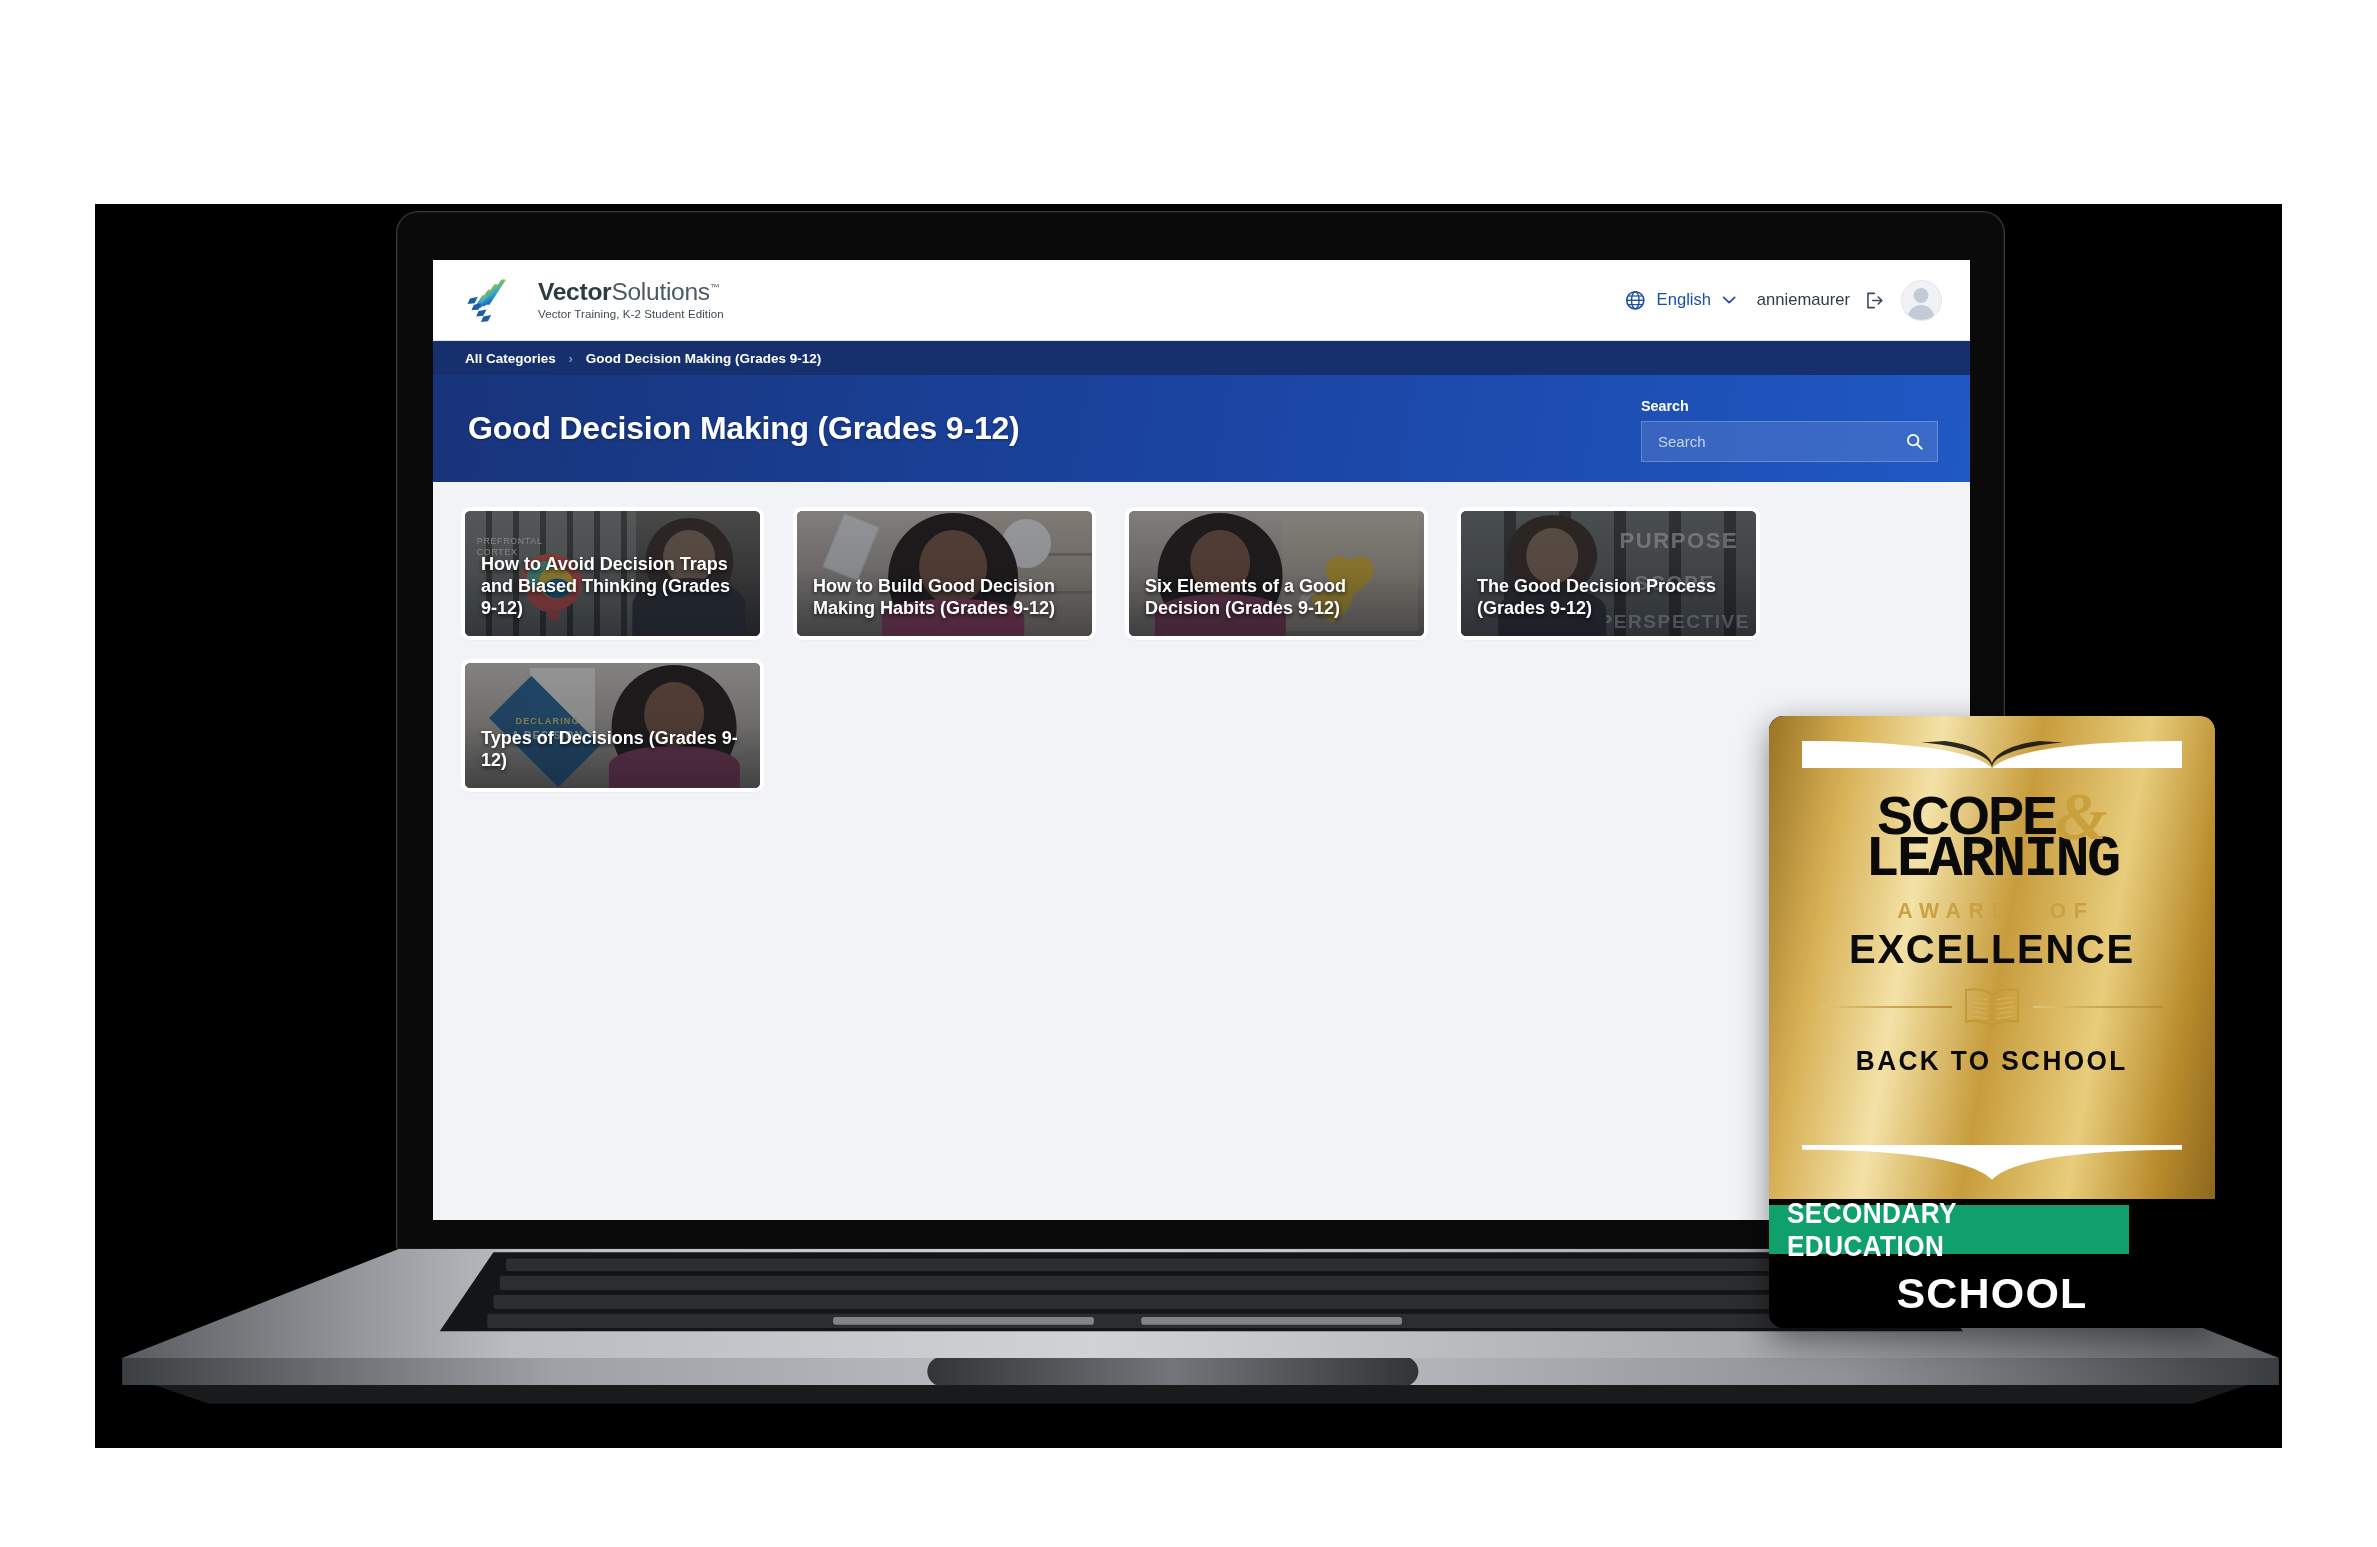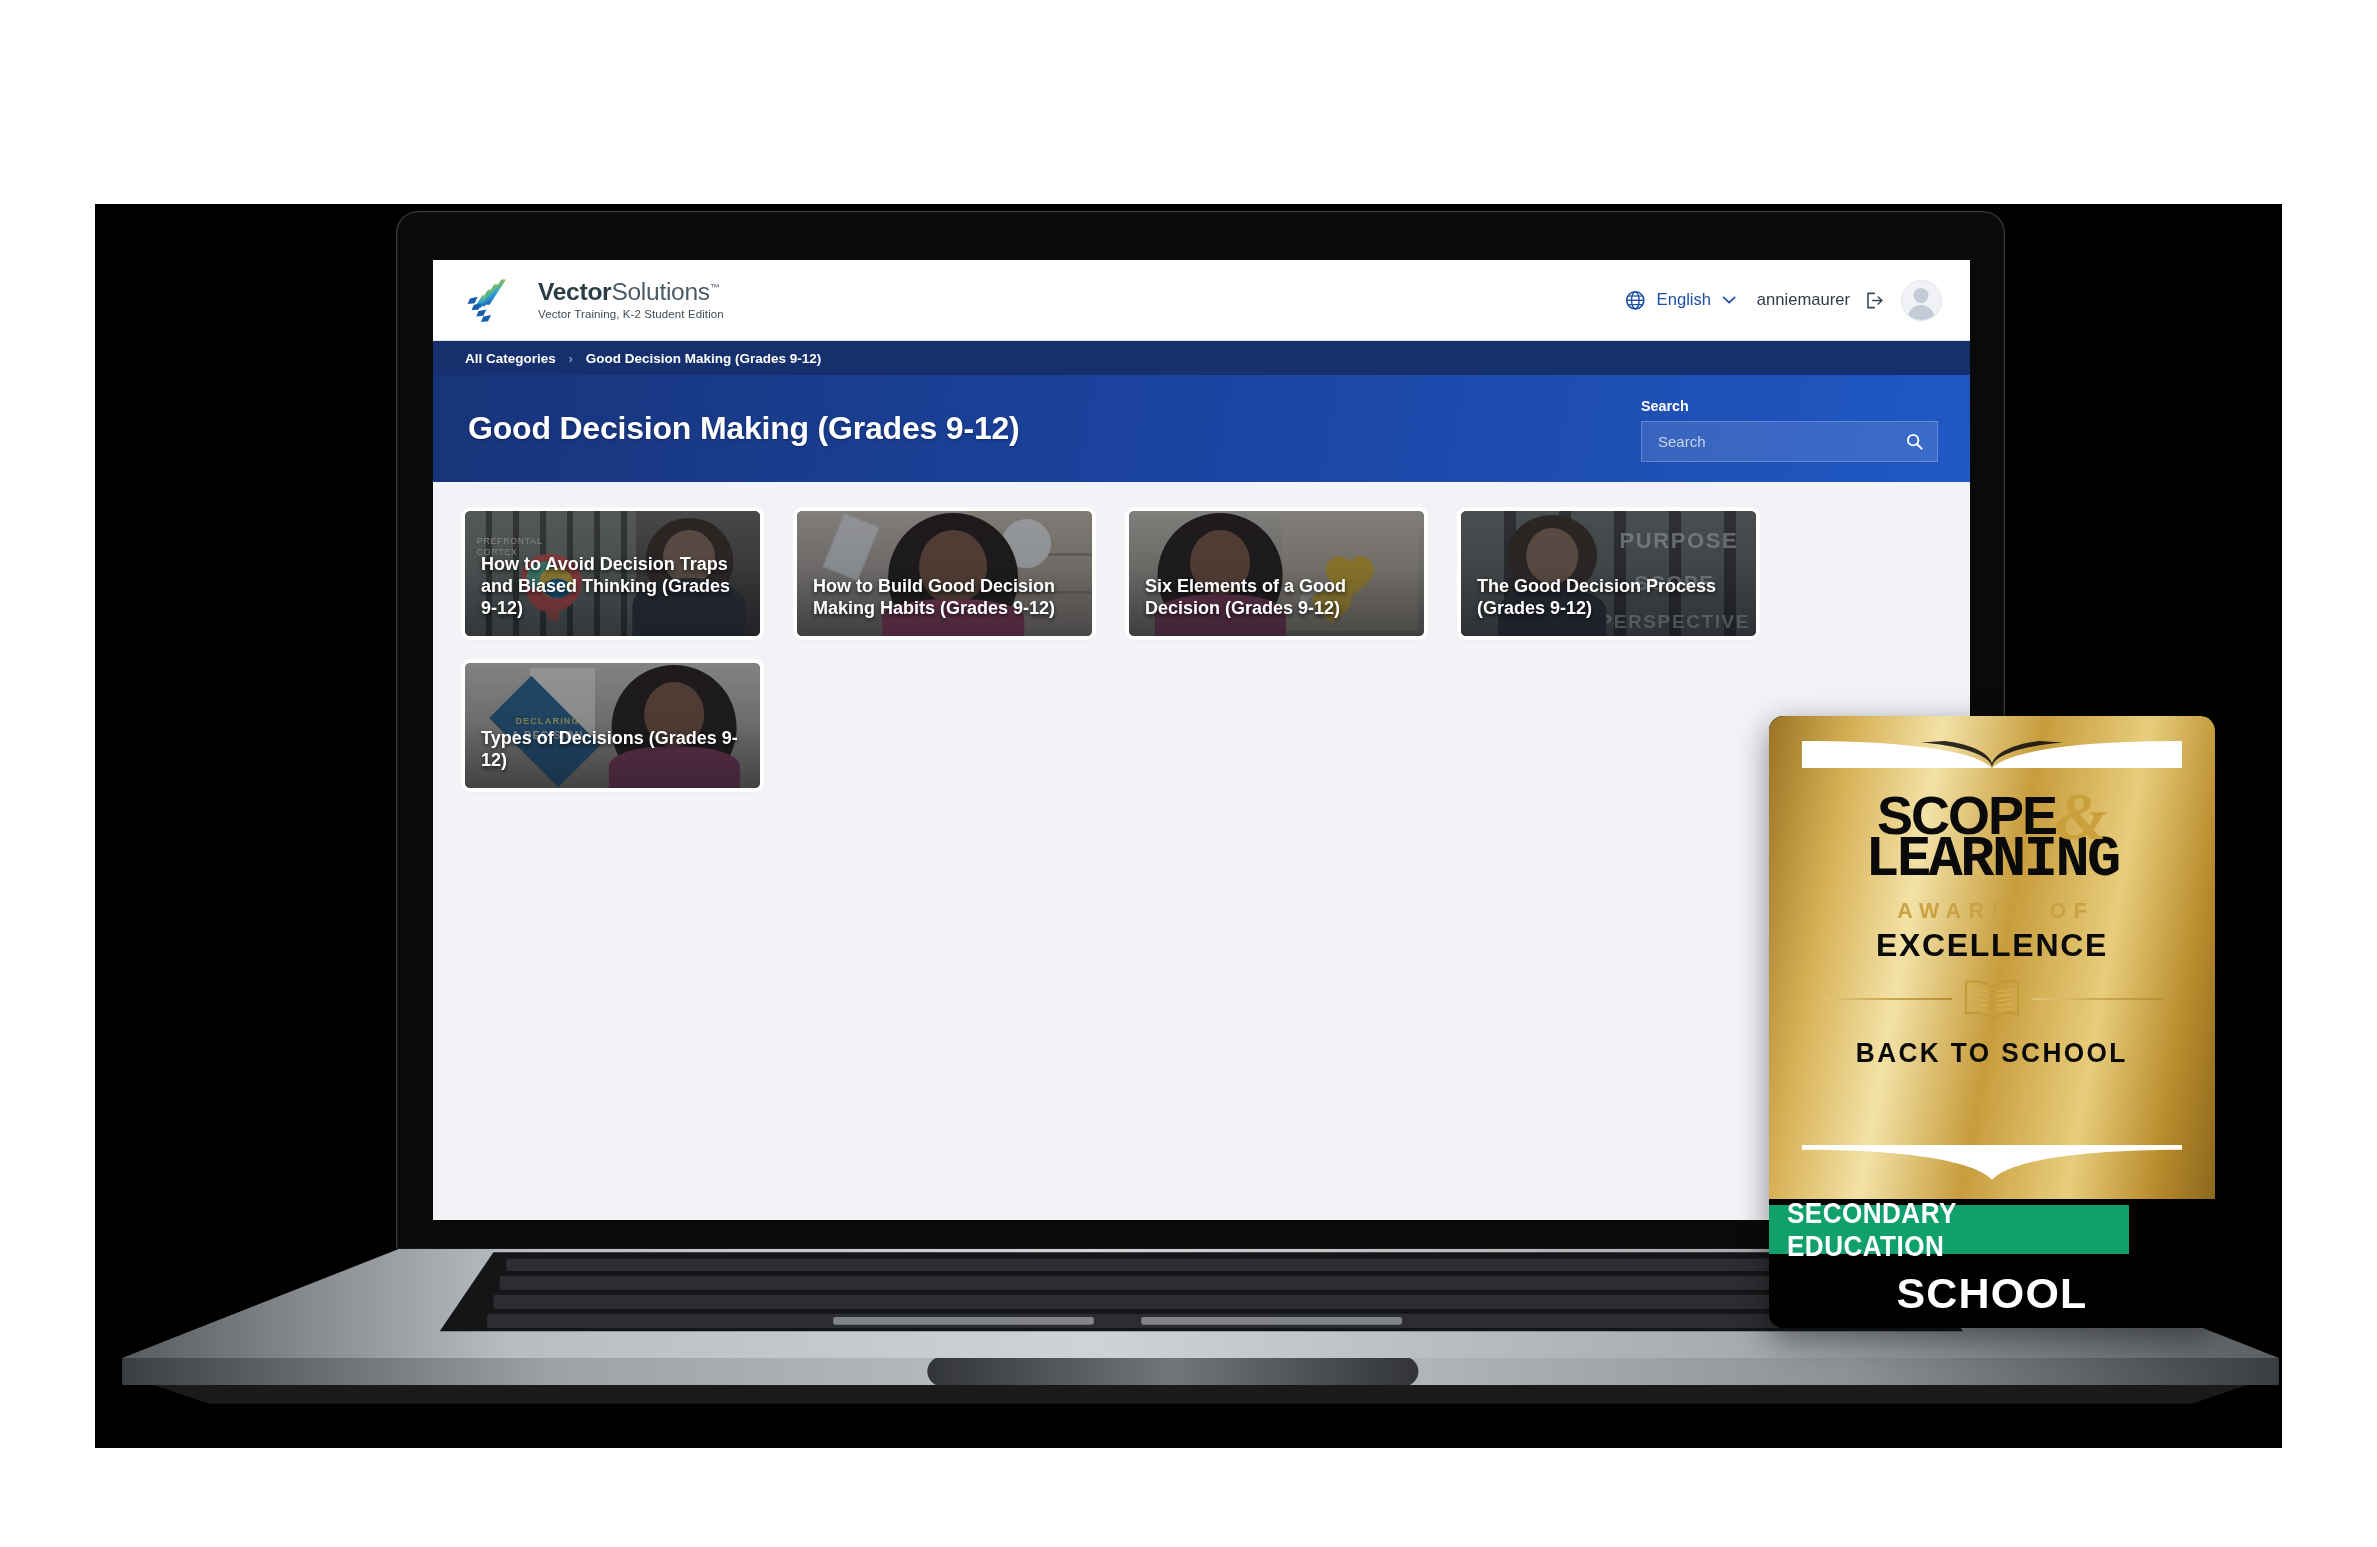--- a/index.html
+++ b/index.html
@@ -239,21 +239,21 @@
   }
   .tl-line2 {
     font-size: 57px; font-weight: 800; color:#0a0a0a; letter-spacing:-2.5px;
     line-height: .9; margin-top: -3.2px; font-family: Liberation Mono, monospace;
   }
   .awards-of {
     font-size: 21.4px; font-weight:700; color:#caa243; letter-spacing: 7.5px;
     margin-top: 12.7px; text-indent: 7.5px;
   }
   .excellence {
-    font-size: 32px; font-weight: 800; color:#0a0a0a; letter-spacing: 1.7px;
+    font-size: 40px; font-weight: 800; color:#0a0a0a; letter-spacing: 1.7px;
     margin-top: 3.2px;
   }
   .book-row { display:flex; align-items:center; gap:9.5px; margin-top: 14.3px; width: 341px; }
   .book-rule { flex:1; height:2.4px; background: linear-gradient(90deg,#e0c476,#b98e31); }
   .book-icon { width: 62px; height: 41px; display:block; }
   .back-to-school {
     font-size: 28.5px; font-weight: 800; color:#0a0a0a; letter-spacing: 2.6px;
     margin-top: 16px; font-family:"Liberation Sans",sans-serif;
     transform: scaleX(.92);
   }

